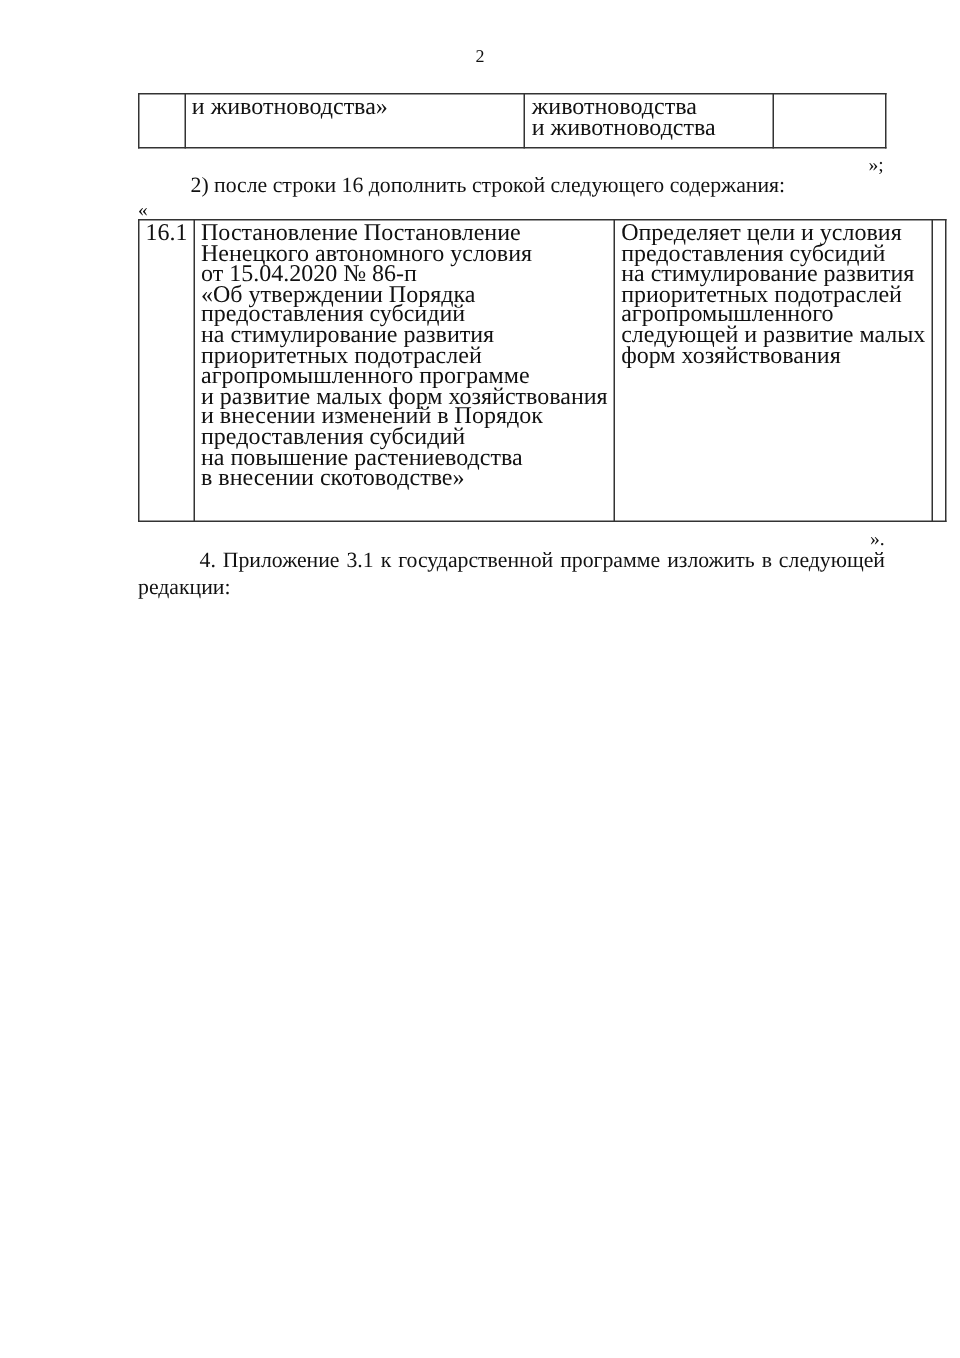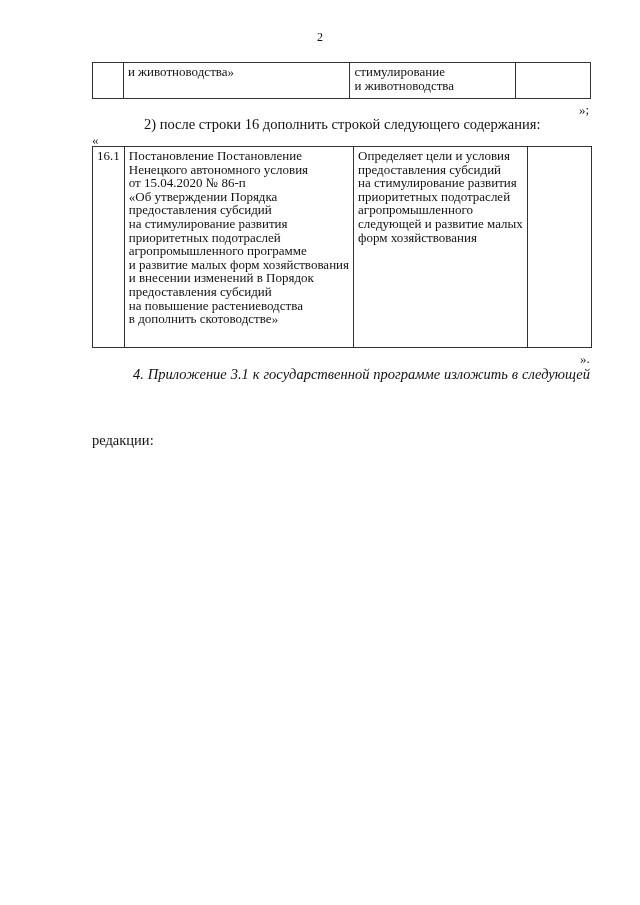--- a/index.html
+++ b/index.html
@@ -7,21 +7,21 @@
       width: 640px; height: 905px; position: relative; overflow: hidden;
       font-family: "Liberation Serif", "DejaVu Serif", serif;
       color: #111;
     }
     .page-number {
       position: absolute; left: 0; width: 640px; top: 30px;
       text-align: center; font-size: 12px;
     }
     table.doc {
       position: absolute; border-collapse: collapse;
-      font-size: 13px; line-height: 13.6px;
+      font-size: 16px; line-height: 13.6px;
     }
     table.doc td {
       border: 1px solid #333; vertical-align: top;
       padding: 2px 4px 2px 4px;
     }
     .cell-line { display: block; white-space: nowrap; }
     #table-1 { left: 92px; top: 62px; width: 499px; }
     #table-1 td { height: 31px; }
     #table-2 { left: 92px; top: 146px; width: 500px; }
     #table-2 td { height: 196px; }
@@ -41,63 +41,63 @@
 <div class="page-number">2</div>
 
 <table class="doc" id="table-1">
   <tbody>
       <tr>
     <td class="c1"></td>
     <td class="c2">
       <span class="cell-line">и животноводства»</span>
     </td>
     <td class="c3">
-      <span class="cell-line">стимулирование</span>
+      <span class="cell-line">животноводства</span>
       <span class="cell-line">и животноводства</span>
     </td>
     <td class="c4"></td>
   </tr>
 </tbody>
   </table>
 
 <div class="quote-mark" style="left:579px; top:102px;">»;</div>
 
-<div class="para" style="left:144px; top:115px;font-family:Liberation Serif, serif;">2) после строки 16 дополнить строкой следующего содержания:</div>
+<div class="para" style="left:127px; top:115px;font-family:Liberation Serif, serif;">2) после строки 16 дополнить строкой следующего содержания:</div>
 
 <div class="quote-mark" style="left:92px; top:132px;">«</div>
 
 <table class="doc" id="table-2">
   <tbody>
       <tr>
     <td class="c1">16.1</td>
     <td class="c2">
       <span class="cell-line">Постановление Постановление</span>
       <span class="cell-line">Ненецкого автономного условия</span>
       <span class="cell-line">от 15.04.2020 № 86-п</span>
       <span class="cell-line">«Об утверждении Порядка</span>
       <span class="cell-line">предоставления субсидий</span>
       <span class="cell-line">на стимулирование развития</span>
       <span class="cell-line">приоритетных подотраслей</span>
       <span class="cell-line">агропромышленного программе</span>
       <span class="cell-line">и развитие малых форм хозяйствования</span>
       <span class="cell-line">и внесении изменений в Порядок</span>
       <span class="cell-line">предоставления субсидий</span>
       <span class="cell-line">на повышение растениеводства</span>
-      <span class="cell-line">в дополнить скотоводстве»</span>
+      <span class="cell-line">в внесении скотоводстве»</span>
     </td>
     <td class="c3">
       <span class="cell-line">Определяет цели и условия</span>
       <span class="cell-line">предоставления субсидий</span>
       <span class="cell-line">на стимулирование развития</span>
       <span class="cell-line">приоритетных подотраслей</span>
       <span class="cell-line">агропромышленного</span>
       <span class="cell-line">следующей и развитие малых</span>
       <span class="cell-line">форм хозяйствования</span>
     </td>
     <td class="c4"></td>
   </tr>
 </tbody>
   </table>
 
 <div class="quote-mark" style="left:580px; top:351px;">».</div>
 
-<div class="para justify" style="left:133px; top:365px; width:457px;font-style:italic;">4. Приложение 3.1  к  государственной  программе  изложить  в  следующей</div>
-<div class="para" style="left:92px; top:383px;margin-top:48px;">редакции:</div>
+<div class="para justify" style="left:133px; top:365px; width:457px;">4. Приложение 3.1  к  государственной  программе  изложить  в  следующей</div>
+<div class="para" style="left:92px; top:383px;">редакции:</div>
 
 </body></html>

